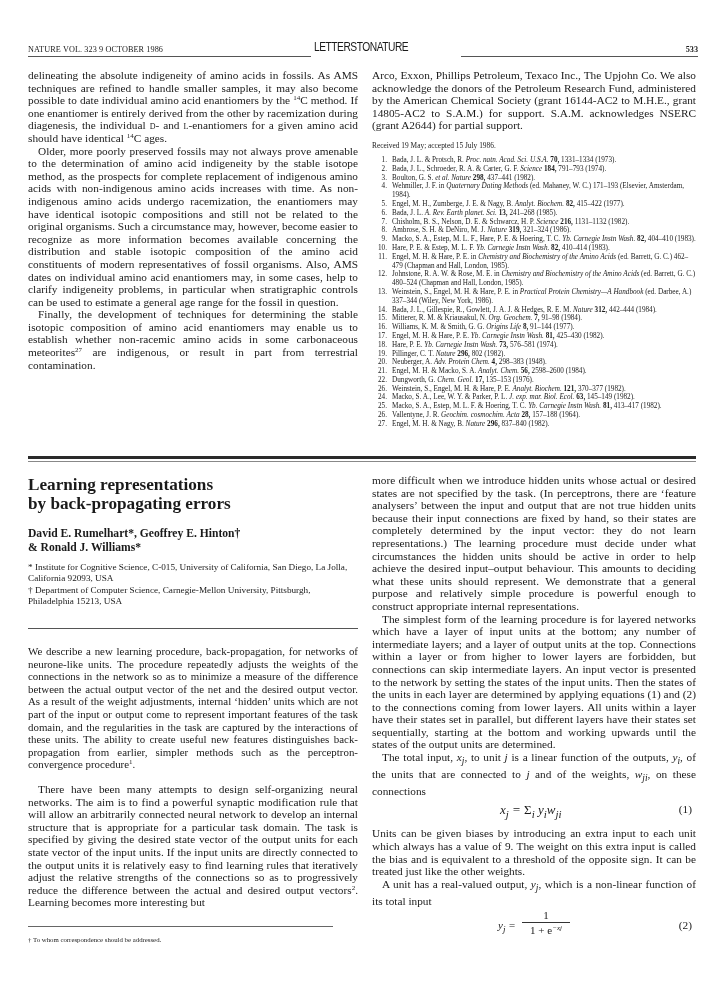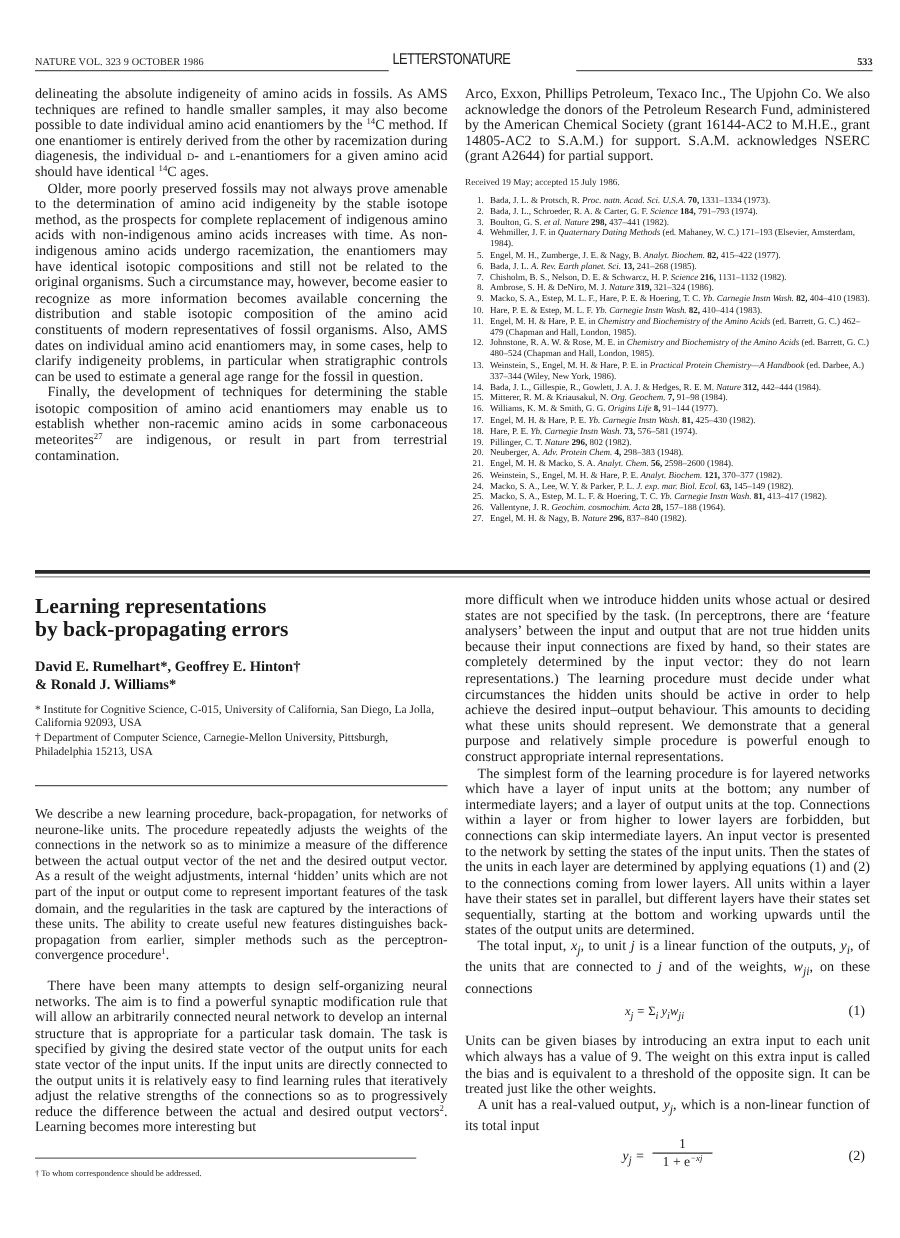--- a/index.html
+++ b/index.html
@@ -40,21 +40,21 @@
   .authors { top: 527px; left: 28px; width: 330px; font-weight: bold; font-size: 11.6px; line-height: 14px; }
   .affil { top: 562px; left: 28px; width: 330px; font-size: 9.2px; line-height: 11.3px; }
   .abs-rule { top: 628px; left: 28px; width: 330px; border-top: 1.2px solid #555; }
   .abstract { top: 645px; left: 28px; width: 330px; font-weight: normal; font-size: 10.9px; line-height: 12.6px; text-align: justify; }
   .body-left { top: 783px; left: 28px; width: 330px; }
   .foot-rule { top: 926px; left: 28px; width: 305px; border-top: 1px solid #666; }
   .footnote { top: 936px; left: 28px; font-size: 6.8px; }
 
   .body-right { top: 474px; left: 372px; width: 324px; }
   .eq { position: relative; height: 30px; }
-  .eq .math { position: absolute; left: 128px; top: 7px; font-style: italic; font-size: 10px; }
+  .eq .math { position: absolute; left: 128px; top: 7px; font-style: italic; font-size: 13px; }
   .eq .num { position: absolute; right: 4px; top: 6px; }
   .eq2 { position: relative; height: 34px; }
   .eq2 .lhs { position: absolute; left: 126px; top: 12px; font-style: italic; font-size: 11px; }
   .frac { position: absolute; left: 150px; top: 2px; text-align: center; width: 48px; font-size: 11px; }
   .frac .numer { display: block; border-bottom: 0.8px solid #333; line-height: 13px; }
   .frac .denom { display: block; line-height: 14px; }
   .eq2 .num { position: absolute; right: 4px; top: 12px; }
 
   .copyright { top: 1010px; left: 0; width: 720px; text-align: center; font-family: "Liberation Sans", sans-serif;
                font-size: 8.2px; font-weight: bold; }
@@ -157,20 +157,24 @@
         <span class="num">19.</span>
         <span class="body"><span>Pillinger, C. T. </span><i>Nature</i><b> 296,</b><span> 802 (1982).</span></span>
       </li>
       <li>
         <span class="num">20.</span>
         <span class="body"><span>Neuberger, A. </span><i>Adv. Protein Chem.</i><b> 4,</b><span> 298–383 (1948).</span></span>
       </li>
       <li>
         <span class="num">21.</span>
         <span class="body"><span>Engel, M. H. &amp; Macko, S. A. </span><i>Analyt. Chem.</i><b> 56,</b><span> 2598–2600 (1984).</span></span>
+      </li>
+      <li>
+        <span class="num">22.</span>
+        <span class="body"><span>Dungworth, G. </span><i>Chem. Geol.</i><b> 17,</b><span> 135–153 (1976).</span></span>
       </li>
       <li>
         <span class="num">26.</span>
         <span class="body"><span>Weinstein, S., Engel, M. H. &amp; Hare, P. E. </span><i>Analyt. Biochem.</i><b> 121,</b><span> 370–377 (1982).</span></span>
       </li>
       <li>
         <span class="num">24.</span>
         <span class="body"><span>Macko, S. A., Lee, W. Y. &amp; Parker, P. L. </span><i>J. exp. mar. Biol. Ecol.</i><b> 63,</b><span> 145–149 (1982).</span></span>
       </li>
       <li>

